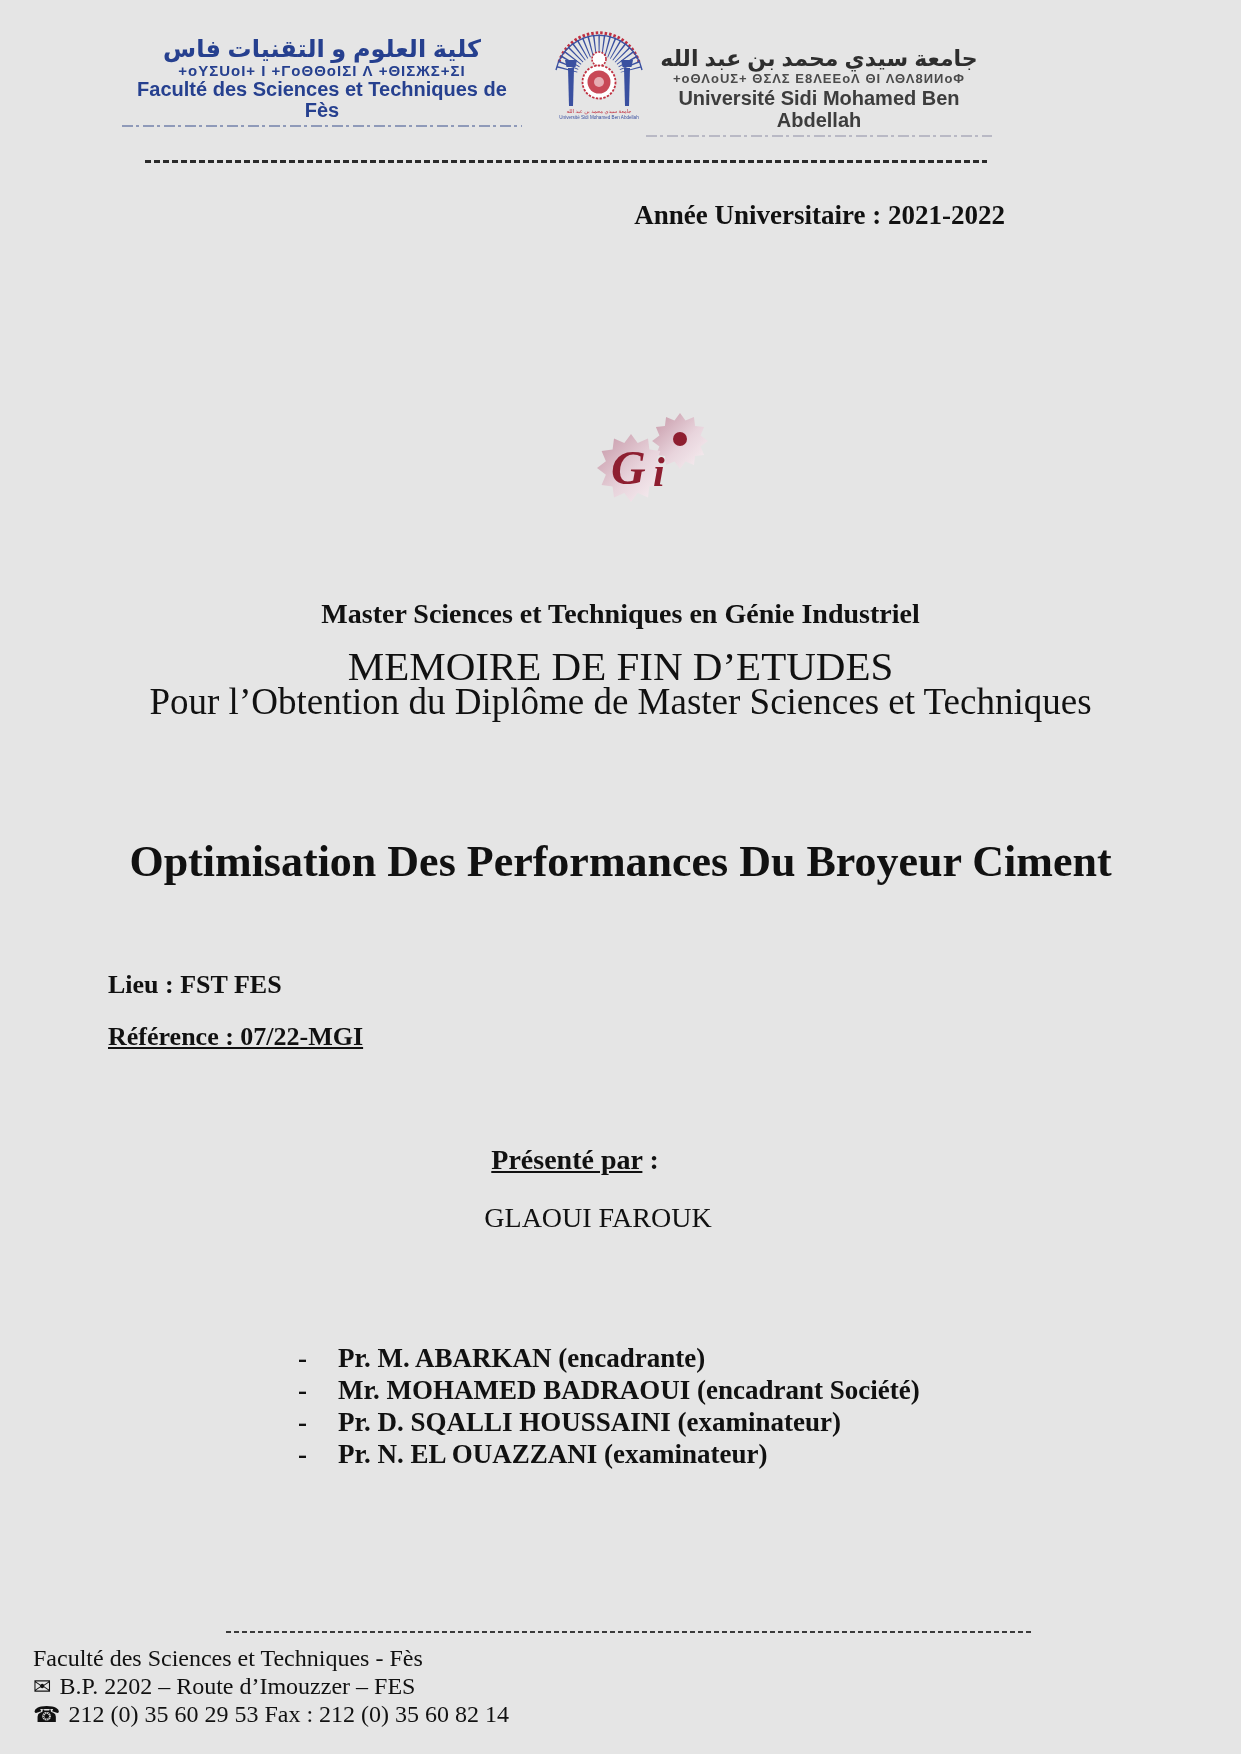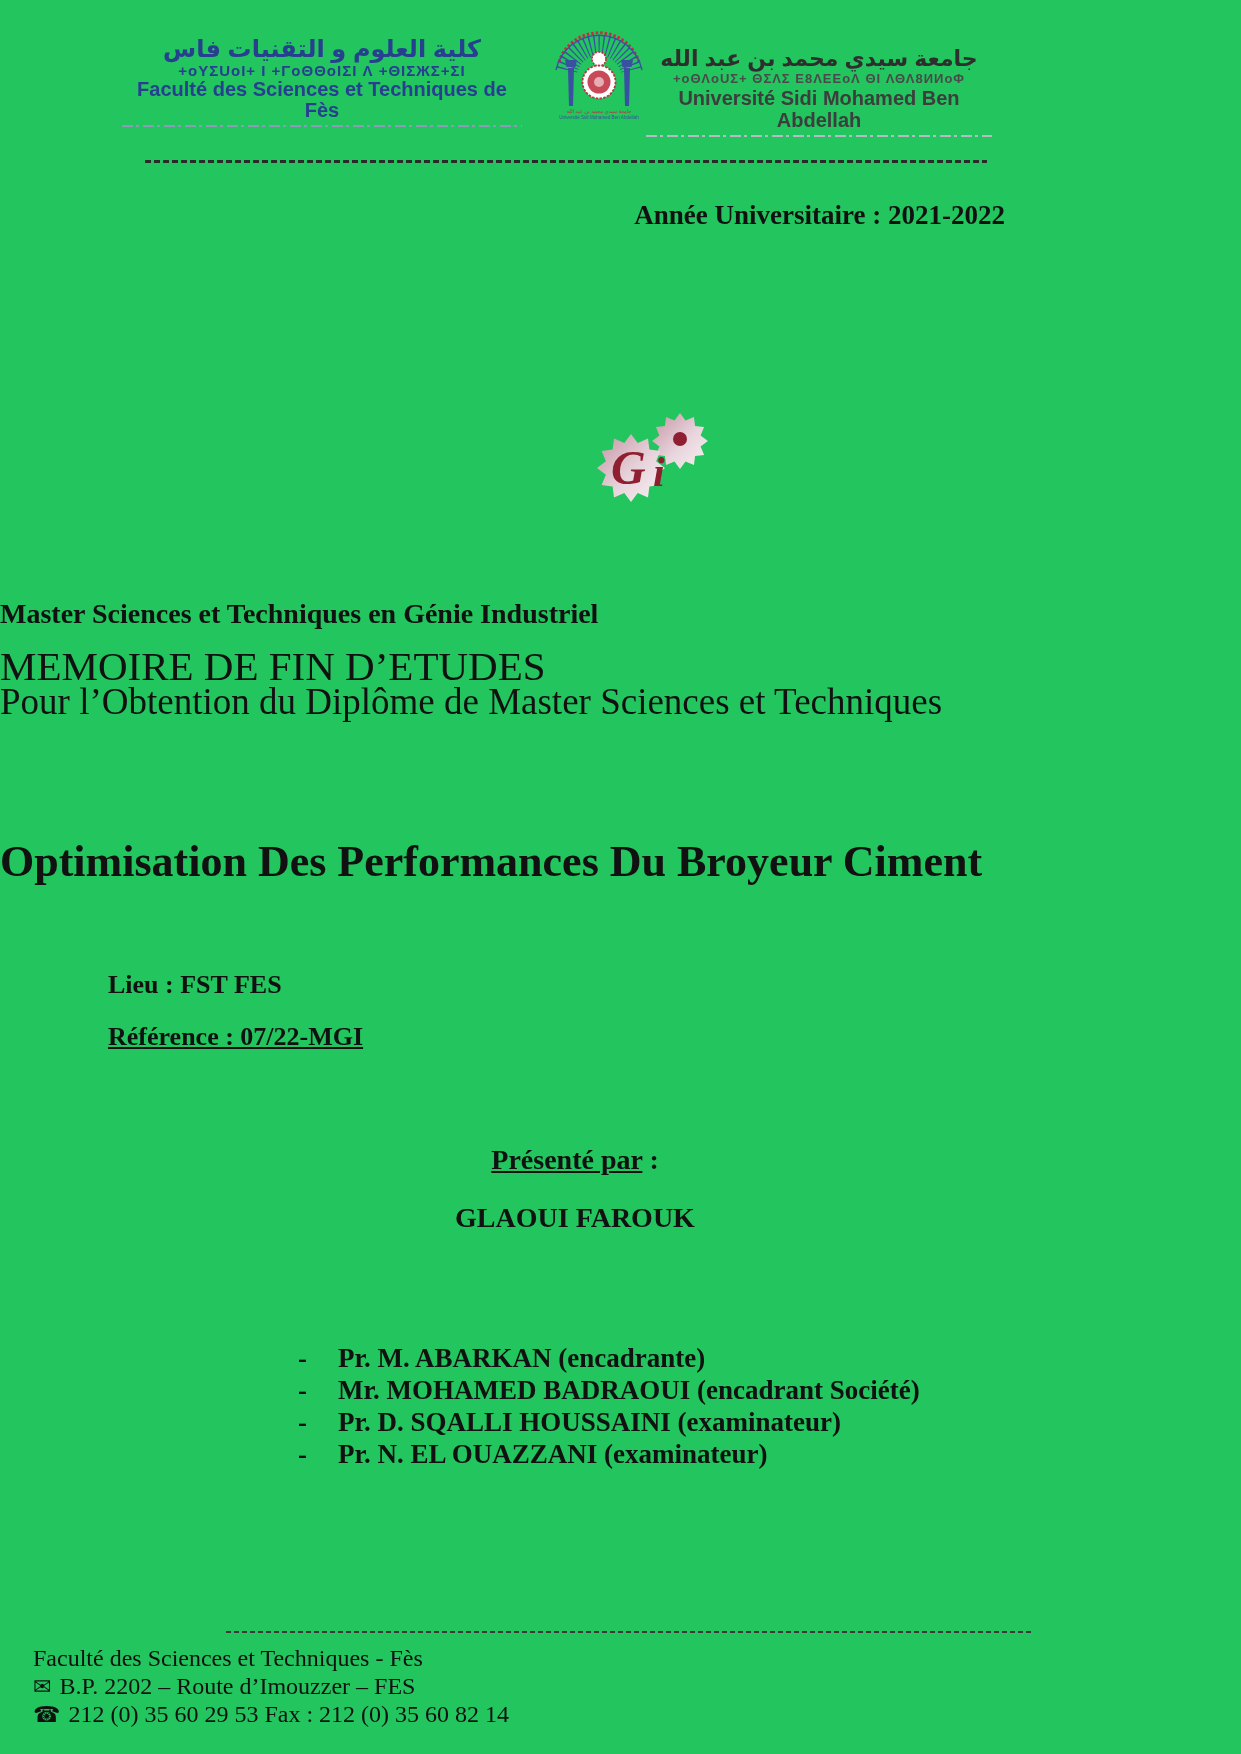--- a/index.html
+++ b/index.html
@@ -1,19 +1,19 @@
 <!DOCTYPE html>
 <html><head>
 <meta charset="utf-8">
 <style>
   html,body{margin:0;padding:0;background:#888;}
   .page{
     position:relative;
     width:1241px;height:1754px;
-    background:#22c55e;
+    background:#e5e5e5;
     margin:0 auto;
     font-family:"Liberation Serif","DejaVu Serif",serif;
     color:#111;
     overflow:hidden;
   }
   .abs{position:absolute;}
 
   
   .hdr-left{
     left:122px;top:36px;width:400px;
@@ -52,33 +52,33 @@
   .annee{
     top:200px;right:236px;
     font-size:27px;font-weight:bold;
     white-space:nowrap;
   }
 
   
   .gi-logo{left:585px;top:408px;}
 
   
-  .center-col{left:0;width:1241px;text-align:left;white-space:nowrap;}
+  .center-col{left:0;width:1241px;text-align:center;white-space:nowrap;}
   .program{top:598px;font-size:28px;font-weight:bold;}
   .memoire{top:642px;font-size:41px;font-weight:normal;}
   .obtention{top:680px;font-size:37px;font-weight:normal;}
   .main-title{top:836px;font-size:44px;font-weight:bold;}
 
   .lieu{left:108px;top:970px;font-size:26px;font-weight:bold;}
   .reference{left:108px;top:1022px;font-size:26px;font-weight:bold;text-decoration:underline;}
 
   .present-col{left:0;width:1150px;text-align:center;white-space:nowrap;margin-top:20px;}
   .presente{top:1124px;font-size:28px;font-weight:bold;}
   .presente .ul{text-decoration:underline;}
-  .author{top:1182px;font-size:28px;font-weight:bold;}
+  .author{top:1182px;font-size:28px;font-weight:normal;padding-left:23px;}
   .soutenu{top:1238px;font-size:28px;font-weight:bold;}
 
   .jury{left:298px;top:1342px;font-size:27px;font-weight:bold;line-height:32px;}
   .jury-row{display:flex;}
   .jury-bullet{width:40px;}
   
   .sep-bottom{
     left:226px;top:1631px;width:806px;height:2px;
     background:repeating-linear-gradient(90deg,#3a3a3a 0 5px,transparent 5px 8px);
   }

